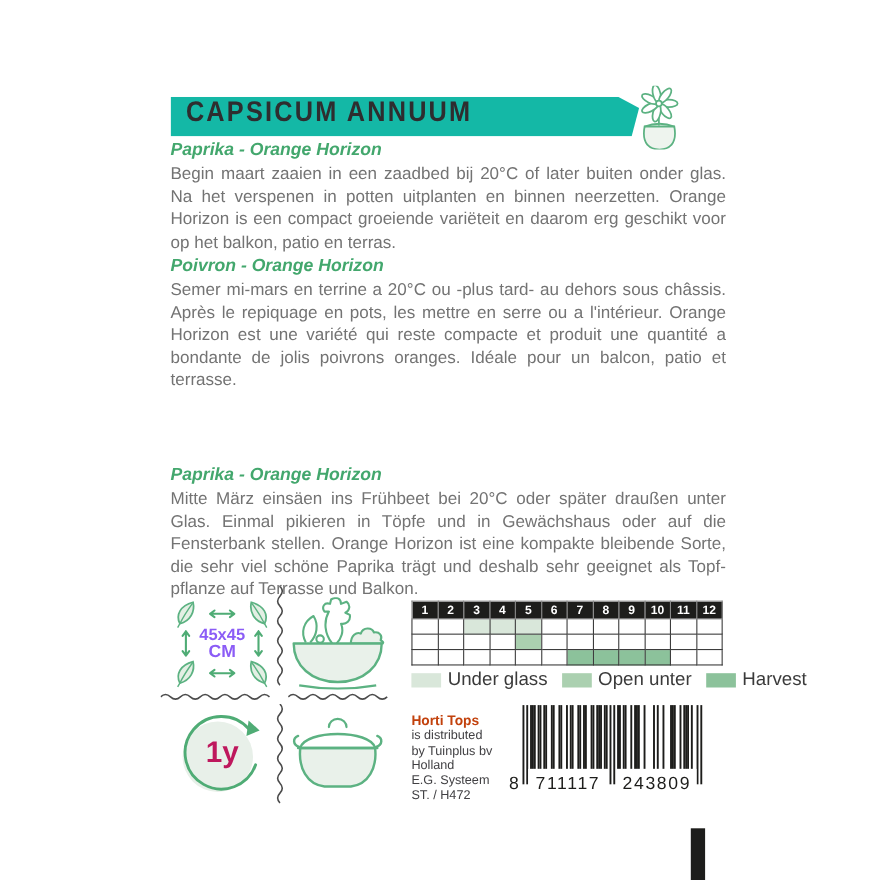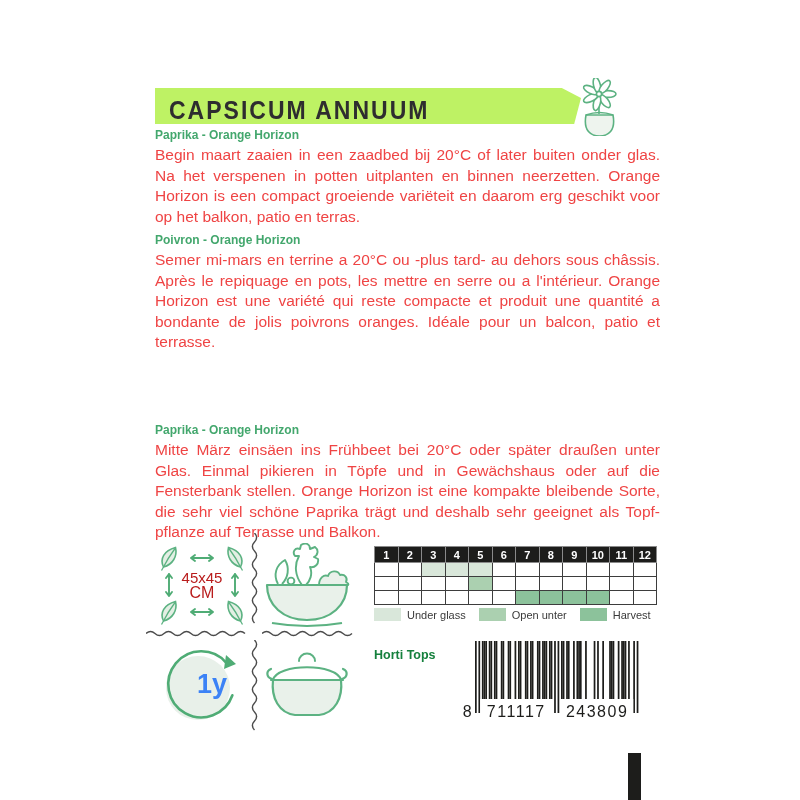--- a/index.html
+++ b/index.html
@@ -1,60 +1,60 @@
 <!DOCTYPE html>
 <html><head>
 <meta charset="utf-8">
 <style>
   html,body{margin:0;padding:0;background:#fff;}
   .page{position:relative;width:800px;height:800px;background:#ffffff;overflow:hidden;
         font-family:"Liberation Sans",sans-serif;color:#3f3e40;}
 
   
-  .banner{position:absolute;left:155px;top:88px;width:426px;height:36px;background:#bef264;
+  .banner{position:absolute;left:155px;top:88px;width:426px;height:36px;background:#14b8a6;
           clip-path:polygon(0 0,95.5% 0,100% 28%,98.4% 100%,0 100%);
-          display:flex;align-items:flex-end;}
+          display:flex;align-items:flex-start;}
   .banner span{font-size:23px;font-weight:bold;color:#2e2d2f;letter-spacing:2px;
                padding-left:14px;transform:scaleY(1.12);transform-origin:left center;}
 
   .flowerpot{position:absolute;left:578px;top:78px;}
 
   
   .section{position:absolute;left:155px;width:505px;}
-  .section h3{margin:0 0 3px 0;font-size:12px;font-weight:bold;color:#43a76d;}
-  .section p{margin:0;font-size:15.5px;line-height:20.6px;text-align:justify;color:#ef4444;}
+  .section h3{margin:0 0 3px 0;font-size:16px;font-weight:bold;color:#43a76d;font-style:italic;}
+  .section p{margin:0;font-size:15.5px;line-height:20.6px;text-align:justify;color:#737373;}
 
   
   .abs{position:absolute;}
 
   .spacing-grid{position:absolute;left:156px;top:544px;width:92px;height:82px;
                 display:grid;grid-template-columns:26px 40px 26px;grid-template-rows:28px 26px 28px;
                 align-items:center;justify-items:center;}
-  .spacing-text{text-align:center;color:#b91c1c;font-weight:normal;line-height:1.0;}
+  .spacing-text{text-align:center;color:#8b5cf6;font-weight:bold;line-height:1.0;}
   .spacing-text .v{font-size:15px;display:block;}
   .spacing-text .u{font-size:16px;display:block;}
 
   .cycle-label{position:absolute;left:160px;top:643px;width:84px;height:82px;}
-  .cycle-label .txt{position:absolute;left:17px;top:26px;width:50px;text-align:right;
-                    font-size:27px;font-weight:bold;color:#3b82f6;}
+  .cycle-label .txt{position:absolute;left:17px;top:26px;width:50px;text-align:center;
+                    font-size:27px;font-weight:bold;color:#be185d;}
 
   
   .cal{position:absolute;left:374px;top:546px;}
   .cal table{border-collapse:collapse;table-layout:fixed;width:283px;}
   .cal th{background:#1d1d1b;color:#fff;font-size:11px;font-weight:bold;height:15px;
           border:1px solid #8a8a8a;padding:0;text-align:center;}
   .cal td{border:1px solid #3d3d3d;height:13px;padding:0;background:#fff;}
 
   .legend{position:absolute;left:374px;top:608px;display:flex;align-items:center;}
   .legend .sw{width:27px;height:13px;margin-right:6px;}
-  .legend .lb{font-size:11px;color:#3a3a3a;margin-right:13px;}
+  .legend .lb{font-size:17px;color:#3a3a3a;margin-right:13px;}
 
   
   .dist{position:absolute;left:374px;top:648px;width:110px;}
-  .dist .nm{font-size:12.5px;font-weight:bold;color:#15803d;margin-bottom:1px;}
+  .dist .nm{font-size:12.5px;font-weight:bold;color:#c2410c;margin-bottom:1px;}
   .dist .ln{font-size:11.5px;line-height:13.6px;color:#414043;}
 
   .barcode{position:absolute;left:458px;top:641px;}
 
   .blackmark{position:absolute;left:628px;top:753px;width:13px;height:47px;background:#1d1d1b;}
 
   svg{display:block;}
 </style>
 </head>
 <body>
@@ -264,20 +264,27 @@
       <span class="sw" style="background: rgb(217, 231, 218);"></span>
       <span class="lb">Under glass</span>
       <span class="sw" style="background: rgb(171, 208, 176);"></span>
       <span class="lb">Open unter</span>
       <span class="sw" style="background: rgb(140, 194, 155);"></span>
       <span class="lb">Harvest</span>
     </div>
 
   <div class="dist">
     <div class="nm">Horti Tops</div>
+    <div id="dist-lines">
+        <div class="ln">is distributed</div>
+        <div class="ln">by Tuinplus bv</div>
+        <div class="ln">Holland</div>
+        <div class="ln">E.G. Systeem</div>
+        <div class="ln">ST. / H472</div>
+      </div>
   </div>
 
   <div class="barcode" id="barcode">
       <svg width="186" height="82">
         <rect x="17.00" y="0" width="1.72" height="72" fill="#1d1d1b"></rect>
         <rect x="20.44" y="0" width="1.72" height="72" fill="#1d1d1b"></rect>
         <rect x="23.88" y="0" width="1.72" height="58" fill="#1d1d1b"></rect>
         <rect x="25.60" y="0" width="1.72" height="58" fill="#1d1d1b"></rect>
         <rect x="27.32" y="0" width="1.72" height="58" fill="#1d1d1b"></rect>
         <rect x="30.76" y="0" width="1.72" height="58" fill="#1d1d1b"></rect>

